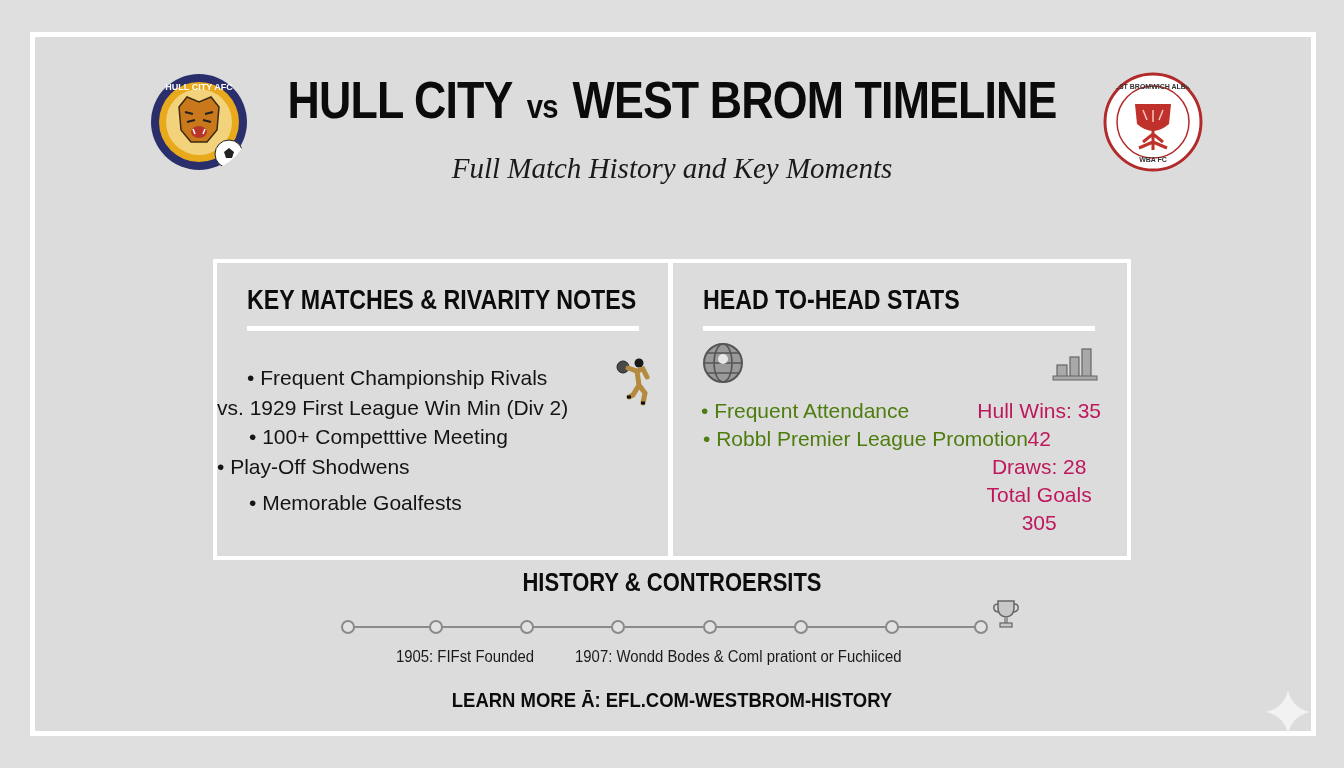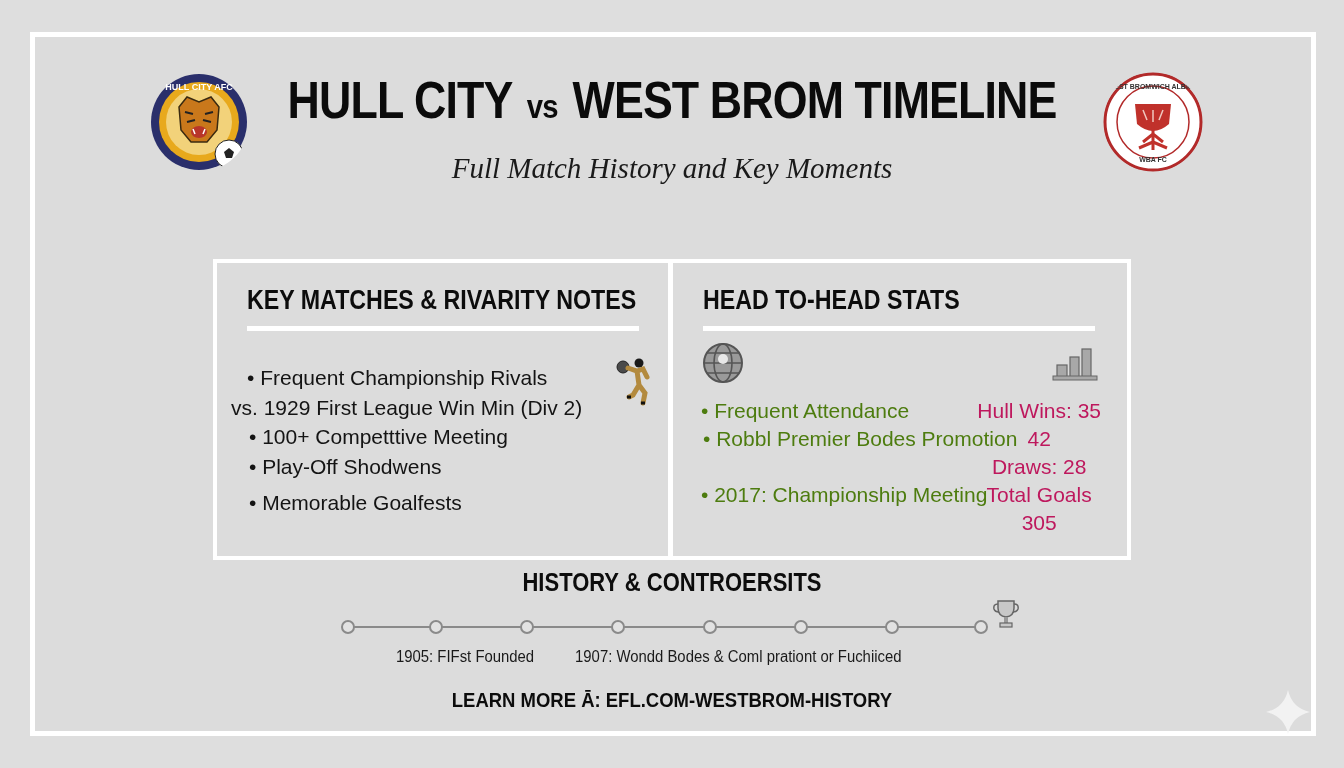--- a/index.html
+++ b/index.html
@@ -208,23 +208,23 @@
     <div class="panel-heading">KEY MATCHES &amp; RIVARITY NOTES</div>
     <div class="panel-rule"></div>
     <svg class="icon-runner" viewBox="0 0 46 50">
       <circle cx="12" cy="10" r="6" fill="#4a4a4a" stroke="#222" stroke-width="1"></circle>
       <circle cx="28" cy="6" r="4.5" fill="#1a1a1a"></circle>
       <path d="M17 11 L26 14 L32 12 L36 20 M26 14 L28 28 L22 38 L18 40 M28 28 L34 36 L32 46" stroke="#b38a3e" stroke-width="5" fill="none" stroke-linecap="round"></path>
       <path d="M16 40 L20 40 M30 46 L34 46" stroke="#111" stroke-width="3"></path>
     </svg>
     <div class="bullets">
       <div class="row bullet-left" style="padding-left:30px">• Frequent Championship Rivals</div>
-      <div class="row" style="padding-left:14px">vs. 1929 First League Win Min (Div 2)</div>
+      <div class="row" style="">vs. 1929 First League Win Min (Div 2)</div>
       <div class="row" style="padding-left:32px">• 100+ Competttive Meeting</div>
-      <div class="row" style="padding-left:32px">• Play-Off Shodwens</div>
+      <div class="row" style="">• Play-Off Shodwens</div>
       <div class="row gap" style="padding-left:32px">• Memorable Goalfests</div>
     </div>
   </div>
 
   <div class="panel panel-right">
     <div class="panel-heading">HEAD TO-HEAD STATS</div>
     <div class="panel-rule"></div>
     <svg class="icon-globe" viewBox="0 0 44 44">
       <circle cx="22" cy="22" r="19" fill="#9a9a9a" stroke="#555" stroke-width="2"></circle>
       <ellipse cx="22" cy="22" rx="9" ry="19" fill="none" stroke="#555" stroke-width="1.5"></ellipse>
@@ -232,23 +232,22 @@
       <circle cx="22" cy="18" r="5" fill="#e8e8e8"></circle>
     </svg>
     <svg class="icon-bars" viewBox="0 0 48 36">
       <rect x="6" y="20" width="10" height="12" fill="#a8a8a8" stroke="#666" stroke-width="1.2"></rect>
       <rect x="19" y="12" width="9" height="20" fill="#a8a8a8" stroke="#666" stroke-width="1.2"></rect>
       <rect x="31" y="4" width="9" height="28" fill="#a8a8a8" stroke="#666" stroke-width="1.2"></rect>
       <rect x="2" y="31" width="44" height="4" fill="#a8a8a8" stroke="#666" stroke-width="1"></rect>
     </svg>
     <div class="stats-left">
       <div style="padding-left:0">• Frequent Attendance</div>
-      <div style="padding-left:2px">• Robbl Premier Bodes Promotion</div>
+      <div style="padding-left:2px">• Robbl Premier League Promotion</div>
       <div style="height:28px"></div>
-      <div style="padding-left:0">• 2017: Championship Meeting</div>
     </div>
     <div class="stats-right">
       <div>Hull Wins: 35</div>
       <div>42</div>
       <div>Draws: 28</div>
       <div>Total Goals</div>
       <div>305</div>
     </div>
   </div>
 </div>

